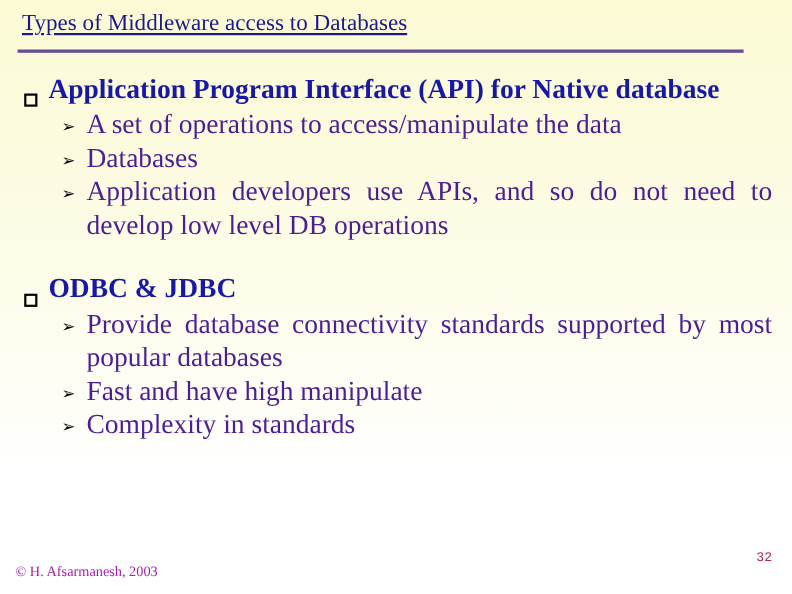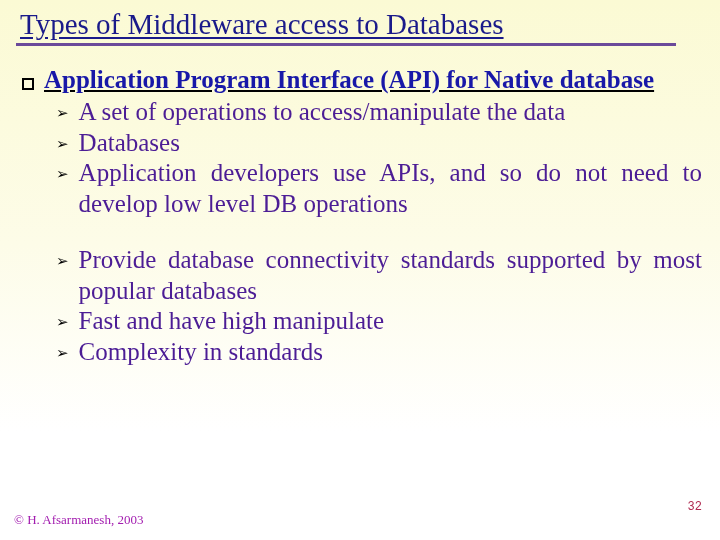--- a/index.html
+++ b/index.html
@@ -4,41 +4,40 @@
 <style>
   * { margin: 0; padding: 0; box-sizing: border-box; }
   html, body { width: 720px; height: 540px; overflow: hidden; }
   body {
     font-family: "Times New Roman", Times, serif;
     background: linear-gradient(180deg, #fbfad4 0%, #fdfce8 45%, #ffffff 80%);
     position: relative;
     padding: 8px 14px 0 14px;
   }
   .title {
-    font-size: 29px;
+    font-size: 21px;
     color: #1a1a8a;
     margin-left: 6px;
-    margin-bottom: 2px;
+    margin-bottom: 12px;
     text-decoration: underline;
     text-underline-offset: 3px;
   }
   .rule {
     height: 3px;
     background: #6b4a9a;
     width: 660px;
     margin-left: 2px;
     margin-bottom: 18px;
   }
   .content { padding: 0 4px; }
   .top-item { margin-bottom: 26px; }
   .top-line {
     display: flex;
-    align-items: center;
+    align-items: flex-end;
     text-align: justify;
-    text-decoration: underline;
   }
   .sq-bullet {
     flex: 0 0 auto;
     width: 12px; height: 12px;
     border: 2px solid #000;
     margin: 8px 10px 0 4px;
     background: transparent;
   }
   .top-label {
     font-size: 25px;
@@ -107,20 +106,24 @@
         <span class="sub-text">Databases</span>
       </div>
       <div class="sub-item">
         <span class="chevron">➢</span>
         <span class="sub-text">Application developers use APIs, and so do not need to develop low level DB operations</span>
       </div>
     </div>
   </div>
 
   <div class="top-item">
+    <div class="top-line">
+      <span class="sq-bullet"></span>
+      <span class="top-label">ODBC &amp; JDBC</span>
+    </div>
     <div class="sub-list">
       <div class="sub-item">
         <span class="chevron">➢</span>
         <span class="sub-text">Provide database connectivity standards supported by most popular databases</span>
       </div>
       <div class="sub-item">
         <span class="chevron">➢</span>
         <span class="sub-text">Fast and have high manipulate</span>
       </div>
       <div class="sub-item">

